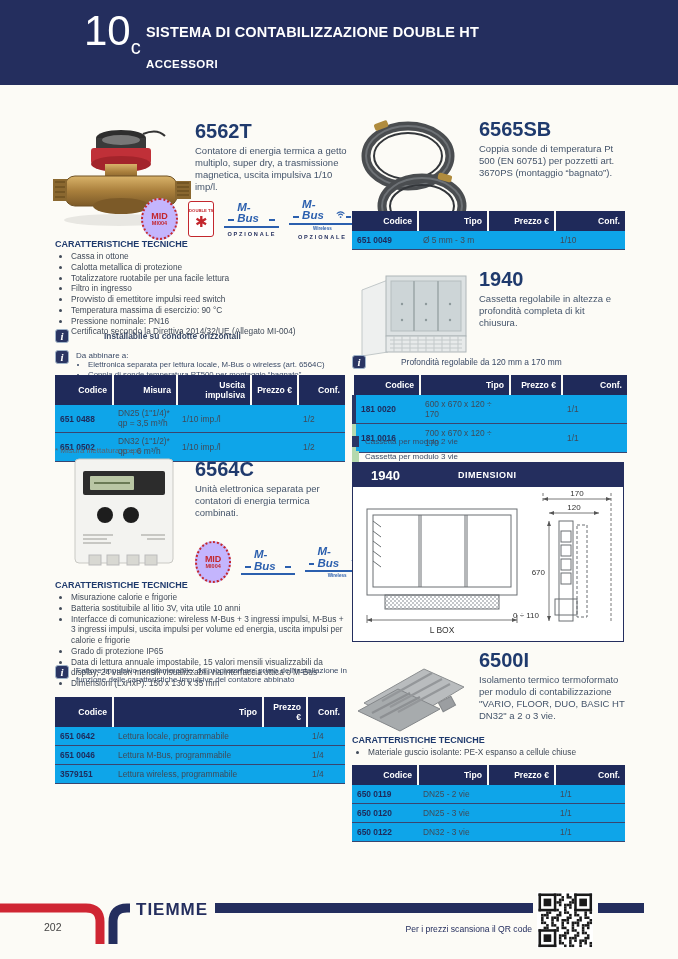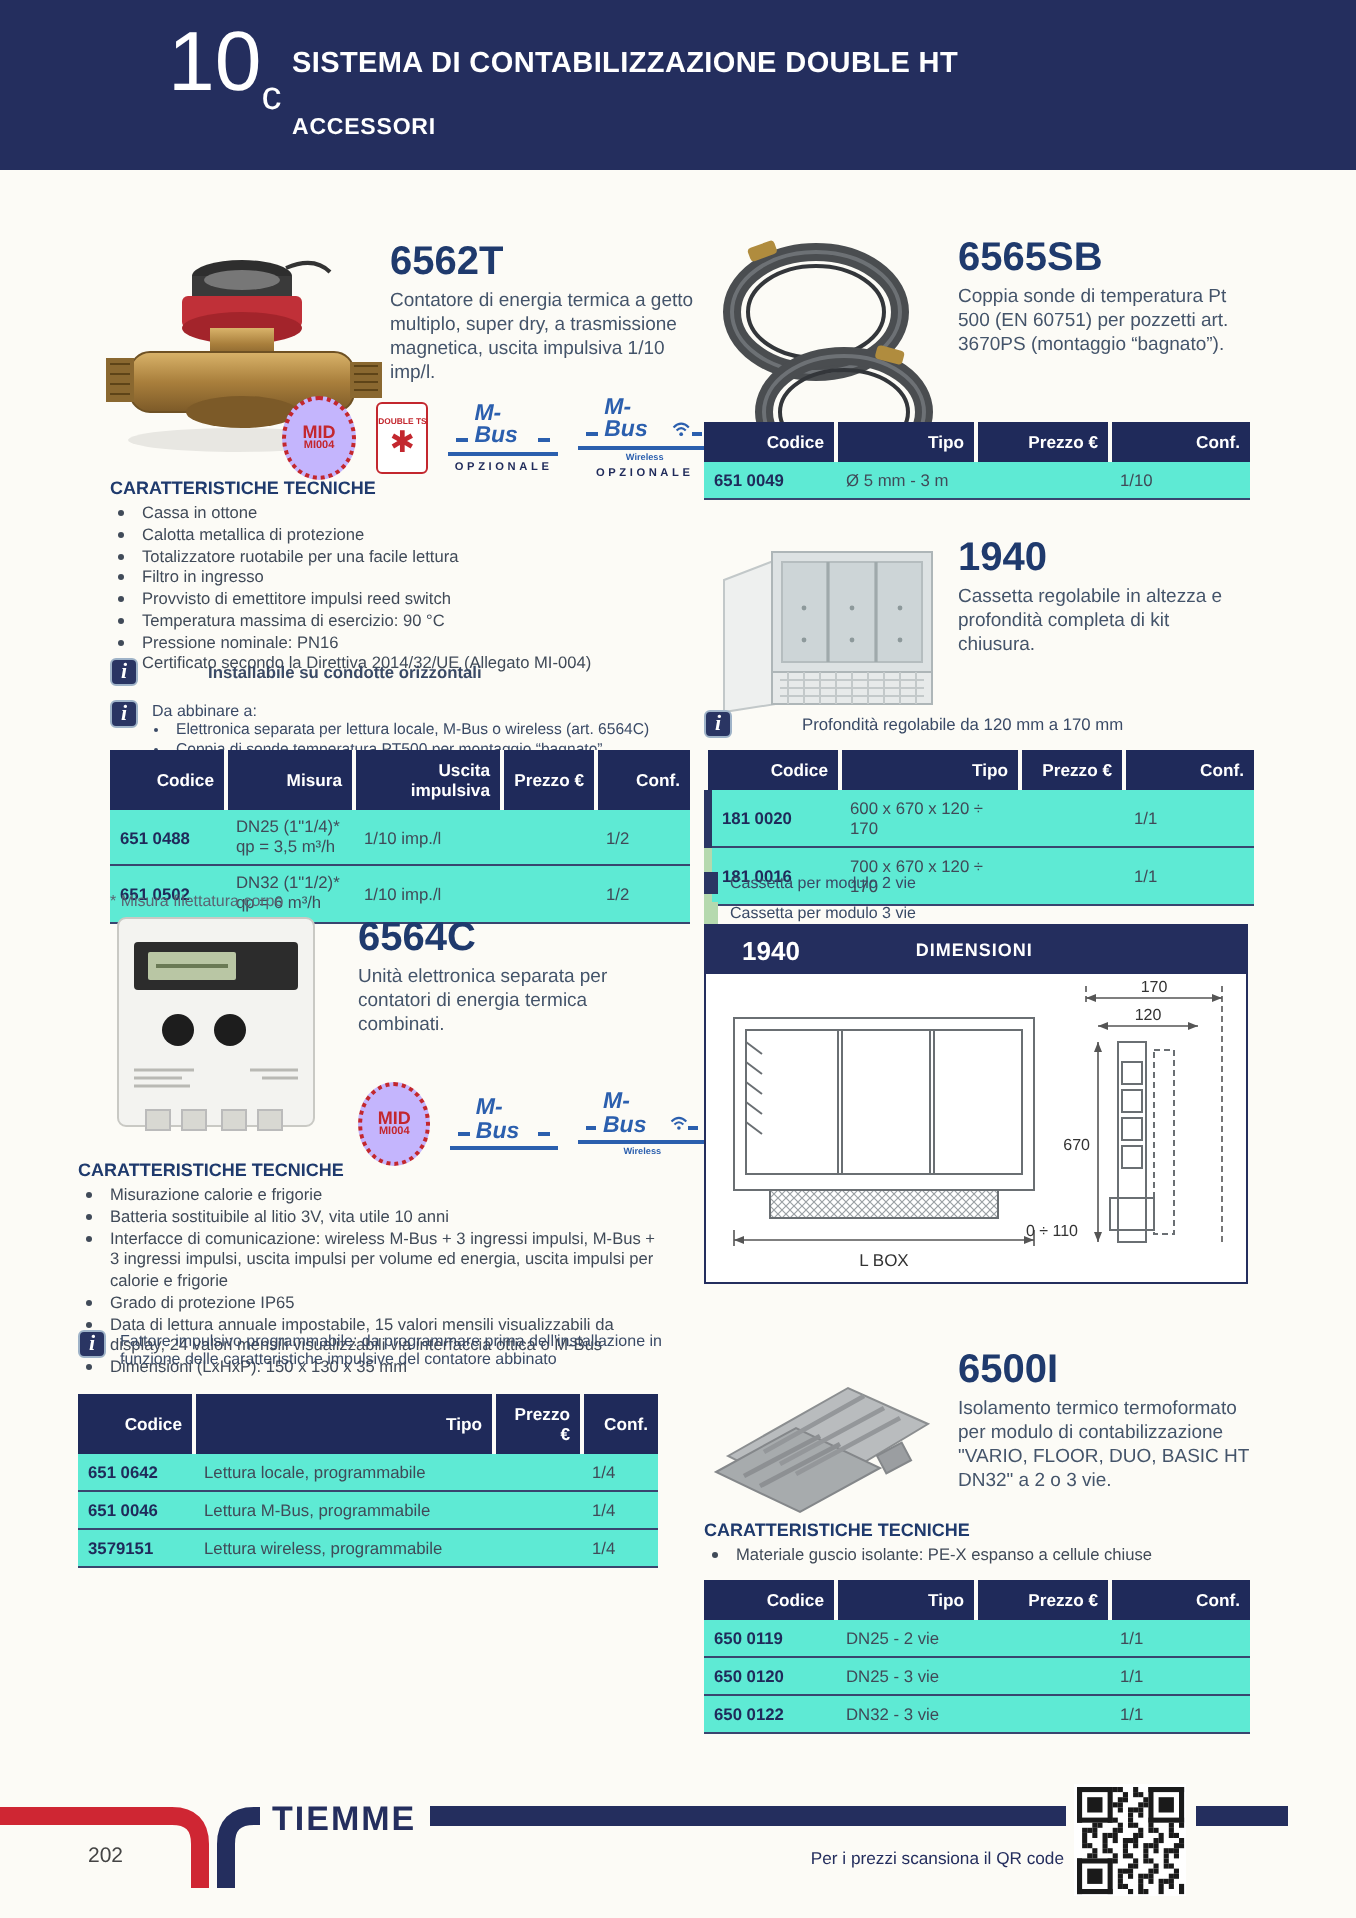--- a/index.html
+++ b/index.html
@@ -27,21 +27,21 @@
           display:flex; align-items:center; justify-content:center; }
   .infotxt { font-size:8.4px; font-weight:bold; color:#3a4a66; padding-top:2px;padding-left:28px; }
   .infosub { font-size:8px; color:#3a4a66; padding-top:1px; }
   .infosub ul { padding-left:12px; }
   .infosub li { font-size:7.8px; line-height:1.3; }
 
   table.tbl { border-collapse:collapse; table-layout:fixed; width:100%; }
   .tbl th { background:#1f2a5a; color:#fff; font-size:8.6px; text-align:right; padding:5px 5px;
             border-right:2px solid #fcfbf6; }
   .tbl th:last-child { border-right:none; }
-  .tbl td { font-size:8.4px; color:#404a58; padding:4px 5px; border-bottom:1.6px solid #39456f; background:#5eead4; }
+  .tbl td { font-size:8.4px; color:#404a58; padding:4px 5px; border-bottom:1.6px solid #39456f; background:#0ea5e9; }
   .tbl td.cd { font-weight:bold; color:#1f2a5a; }
   .m2 { display:block; line-height:1.15; }
   .fnote { font-size:8px; color:#5a6472; margin-top:6px; }
 
   
   .badges { display:flex; align-items:center; gap:10px; }
   .mid { width:42px; height:42px; border-radius:50%; border:2px dotted #c3272e; color:#c3272e;
          display:flex; flex-direction:column; align-items:center; justify-content:center; line-height:1; background:#c4b5fd; }
   .mid .b1 { font-size:9px; font-weight:bold; }
   .mid .b2 { font-size:5.5px; font-weight:bold; }
@@ -203,21 +203,21 @@
             </td>
         <td>1/10 imp./l</td>
         <td></td>
         <td>1/2</td>
       </tr>
     </tbody>
       </table>
     <div class="fnote" style="position:absolute; left:0; top:330px;">* Misura filettatura corpo</div>
   </div>
 
-  <div class="sect" style="left:39px; top:453px; width:290px;">
+  <div class="sect" style="left:55px; top:453px; width:290px;">
     <svg class="imgbox" style="left:8px; top:2px;" width="120" height="120" viewBox="0 0 120 120">
       <rect x="12" y="4" width="98" height="104" rx="4" fill="#f3f3f0" stroke="#c9c9c4"></rect>
       <rect x="20" y="16" width="82" height="24" rx="2" fill="#2c2c2c"></rect>
       <rect x="27" y="21" width="44" height="14" rx="1" fill="#b9c6a4"></rect>
       <path d="M31 28 h36" stroke="#6a7a55" stroke-width="2"></path>
       <circle cx="42" cy="60" r="8" fill="#1d1d1d"></circle>
       <circle cx="68" cy="60" r="8" fill="#1d1d1d"></circle>
       <path d="M20 80 h30 M20 84 h24 M20 88 h28" stroke="#b9b9b4" stroke-width="1.4"></path>
       <path d="M78 80 h24 M84 84 h18" stroke="#b9b9b4" stroke-width="1.4"></path>
       <rect x="26" y="100" width="12" height="10" fill="#d8d8d2" stroke="#bbb"></rect>
@@ -449,21 +449,21 @@
         <rect x="224" y="38" width="10" height="92" stroke-dasharray="3,2"></rect>
         <rect x="202" y="112" width="22" height="16"></rect>
       </g>
       <path d="M196 34 V134" stroke="#555" stroke-width="0.8"></path>
       <path d="M196 34 l-2 5 h4 z M196 134 l-2 -5 h4 z" fill="#555"></path>
       <text x="192" y="88" font-size="8" fill="#333" text-anchor="end">670</text>
       <text x="186" y="131" font-size="8" fill="#333" text-anchor="end">0 ÷ 110</text>
     </svg>
   </div>
 
-  <div class="sect" style="left:352px; top:670px; width:273px;">
+  <div class="sect" style="left:352px; top:645px; width:273px;">
     <svg class="imgbox" style="left:0; top:10px;" width="122" height="82" viewBox="0 0 122 82">
       <polygon points="12,48 72,14 112,32 52,68" fill="#b9bcbe" stroke="#8b8e90"></polygon>
       <polygon points="6,56 46,34 88,54 48,76" fill="#a7abad" stroke="#84878a"></polygon>
       <path d="M30 46 L80 18 M38 52 L90 24 M46 57 L98 29" stroke="#94979a" stroke-width="2.4"></path>
       <path d="M20 58 L58 38 M28 63 L68 42" stroke="#8d9093" stroke-width="2.4"></path>
       <rect x="88" y="44" width="14" height="10" transform="rotate(-28 95 49)" fill="#9b9ea1" stroke="#84878a"></rect>
     </svg>
     <div style="margin-left:127px; padding-top:4px;">
       <div class="pcode">6500I</div>
       <div class="pdesc" style="width:152px;">Isolamento termico termoformato per modulo di contabilizzazione "VARIO, FLOOR, DUO, BASIC HT DN32" a 2 o 3 vie.</div>

